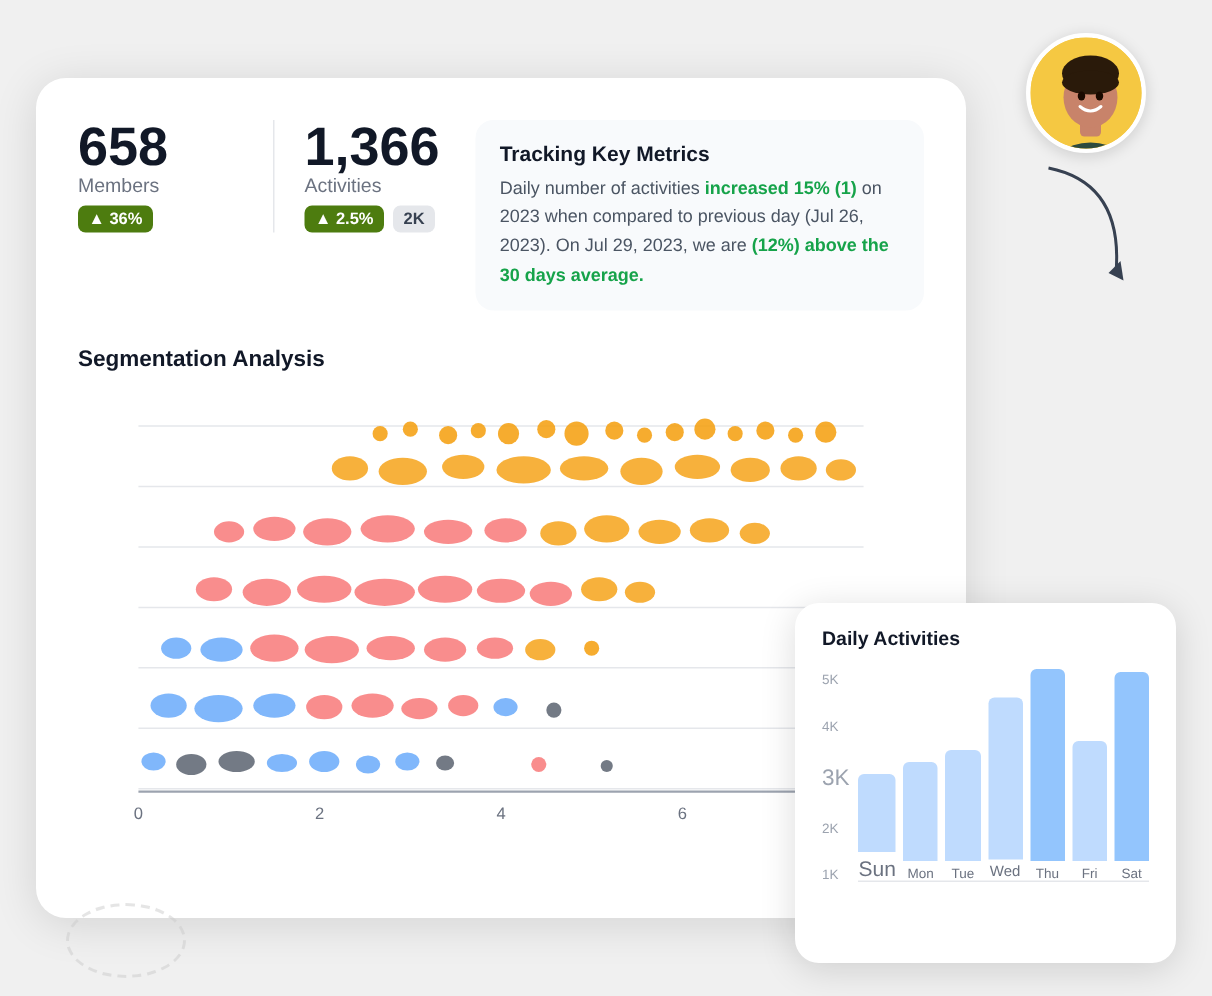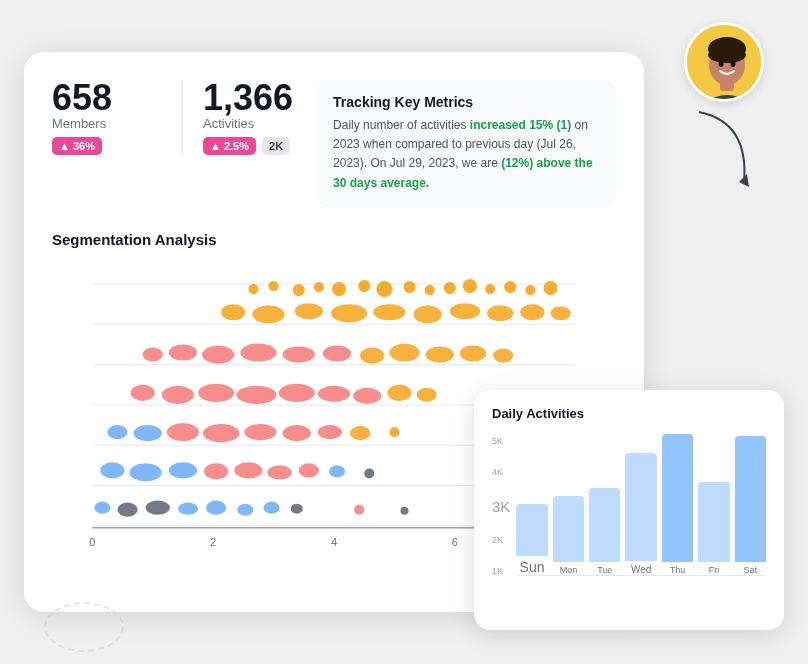--- a/index.html
+++ b/index.html
@@ -68,21 +68,21 @@
       margin-bottom: 6px;
     }
 
     .metric-badges {
       display: flex;
       gap: 6px;
       align-items: center;
     }
 
     .badge-green {
-      background: #ec4899;
+      background: #4d7c0f;
       color: #ffffff;
       font-size: 11px;
       font-weight: 600;
       padding: 3px 7px;
       border-radius: 5px;
       display: flex;
       align-items: center;
       gap: 2px;
     }
 
@@ -138,23 +138,23 @@
     }
 
     .seg-canvas {
       width: 100%;
       height: 100%;
     }
 
     
     .daily-card {
       position: absolute;
-      bottom: 12px;
+      bottom: 0;
       right: 0;
-      width: 310px;
+      width: 254px;
       height: 240px;
       background: #ffffff;
       border-radius: 16px;
       box-shadow: 0 4px 24px rgba(0,0,0,0.14);
       padding: 16px 18px 12px 18px;
     }
 
     .daily-title {
       font-size: 13px;
       font-weight: 700;

